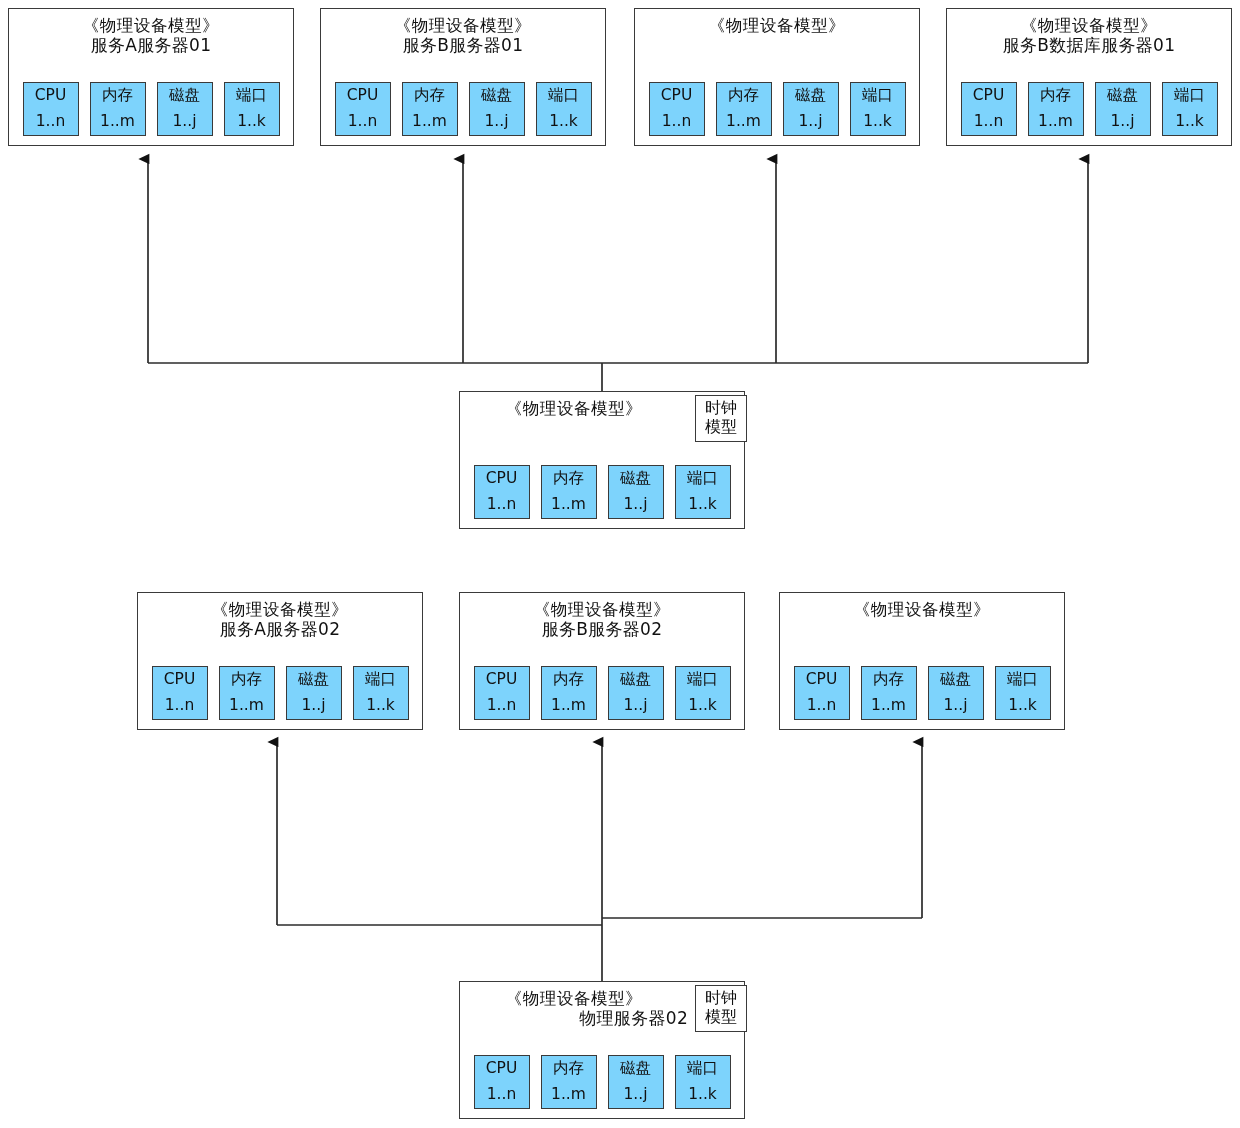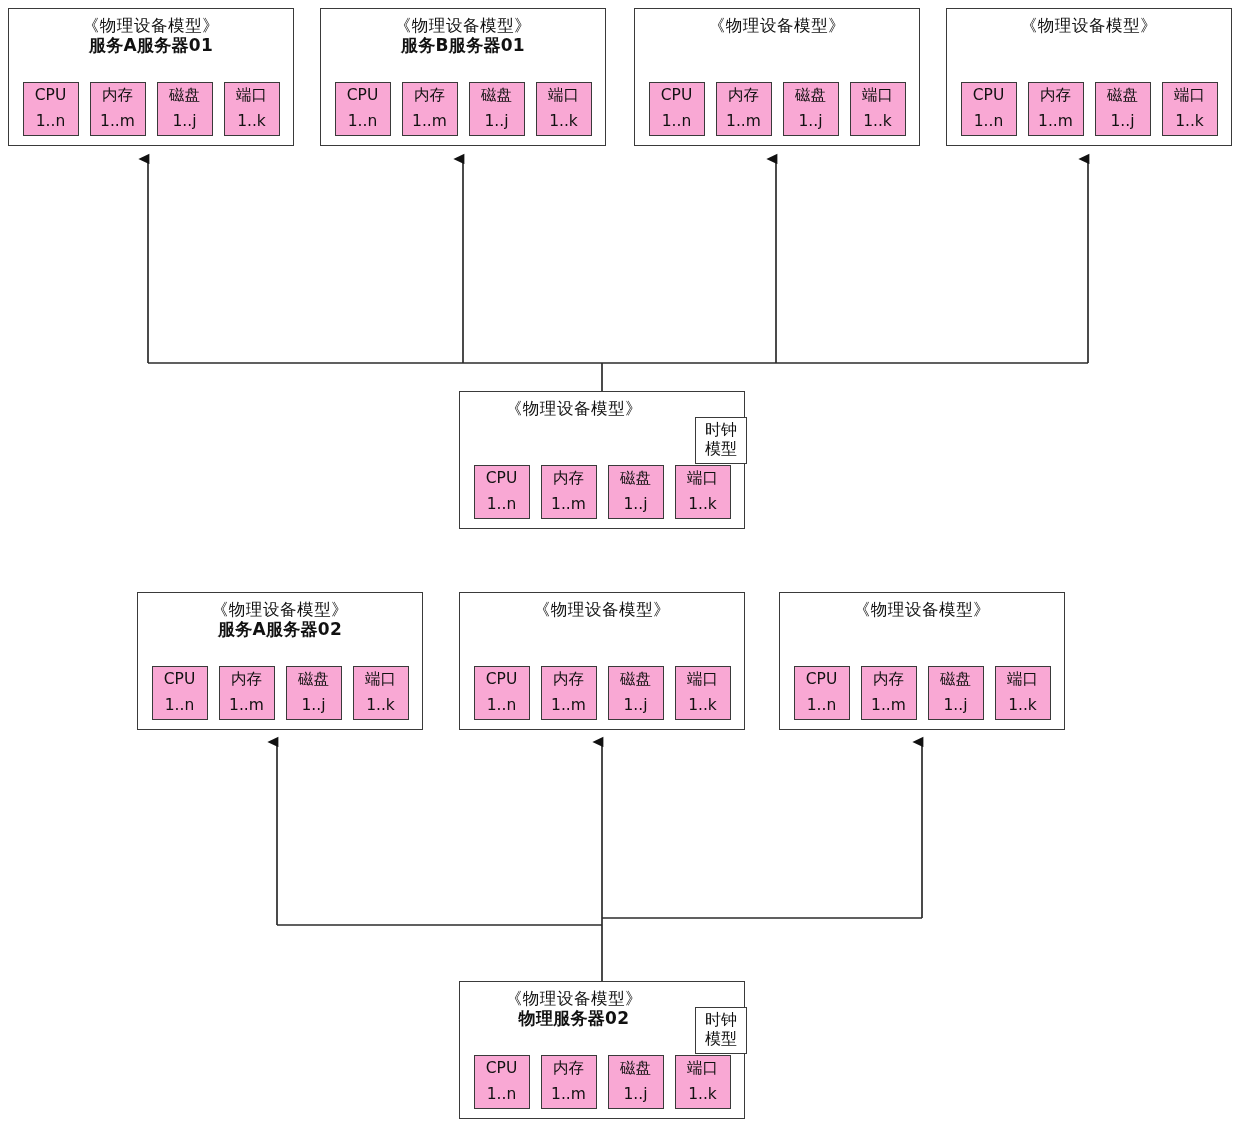--- a/index.html
+++ b/index.html
@@ -45,51 +45,49 @@
     display: block;
     font-size: 16.5px;
     letter-spacing: 0.6px;
     white-space: nowrap;
   }
   .node-title {
     display: block;
     font-size: 17px;
     letter-spacing: 0.3px;
     white-space: nowrap;
-    font-weight: bold;
   }
   
   .head-row {
     position: relative;
     display: block;
   }
   .chip {
     position: absolute;
     box-sizing: border-box;
     border: 1.4px solid #3a3a3a;
     background: #ffffff;
     line-height: 1.18;
     font-size: 16px;
     padding: 3px 5px 4px 5px;
     white-space: nowrap;
     color: #111111;
-    margin-top: 22px;
   }
   
   .parts {
     display: flex;
     justify-content: center;
     gap: 11px;
     padding: 6px 0 9px 0;
     margin-top: auto;
   }
   .part {
     box-sizing: border-box;
     border: 1.4px solid #3a3a3a;
-    background: #f9a8d4;
+    background: #7dd3fc;
     width: 56px;
     padding: 3px 0 4px 0;
     text-align: center;
     line-height: 1.2;
     color: #111111;
   }
   .part .p-name {
     display: block;
     font-size: 15.5px;
     white-space: nowrap;
@@ -209,20 +207,21 @@
       <div class="part">
         <span class="p-name">端口</span>
         <span class="p-mult">1..k</span>
       </div>
     </div>
   </div>
 
   <div class="node" style="left:946px; top:8px; width:286px; height:138px;">
     <div class="node-head">
       <span class="stereotype">《物理设备模型》</span>
+      <span class="node-title">服务B数据库服务器01</span>
     </div>
     <div class="parts">
       <div class="part">
         <span class="p-name">CPU</span>
         <span class="p-mult">1..n</span>
       </div>
       <div class="part">
         <span class="p-name">内存</span>
         <span class="p-mult">1..m</span>
       </div>
@@ -286,20 +285,21 @@
       <div class="part">
         <span class="p-name">端口</span>
         <span class="p-mult">1..k</span>
       </div>
     </div>
   </div>
 
   <div class="node" style="left:459px; top:592px; width:286px; height:138px;">
     <div class="node-head">
       <span class="stereotype">《物理设备模型》</span>
+      <span class="node-title">服务B服务器02</span>
     </div>
     <div class="parts">
       <div class="part">
         <span class="p-name">CPU</span>
         <span class="p-mult">1..n</span>
       </div>
       <div class="part">
         <span class="p-name">内存</span>
         <span class="p-mult">1..m</span>
       </div>
@@ -334,21 +334,21 @@
       <div class="part">
         <span class="p-name">端口</span>
         <span class="p-mult">1..k</span>
       </div>
     </div>
   </div>
 
   <div class="node" style="left:459px; top:981px; width:286px; height:138px;">
     <div class="node-head head-row">
       <span class="stereotype" style="padding-right:56px;">《物理设备模型》</span>
-      <span class="node-title" style="padding-right:56px;">物理服务器02</span>
+      <span class="node-title" style="padding-right:56px;text-align:right;">物理服务器02</span>
       <span class="chip" style="right:-3px; top:3px; width:52px;">
         <span style="display:block;">时钟</span>
         <span style="display:block;">模型</span>
       </span>
     </div>
     <div class="parts">
       <div class="part">
         <span class="p-name">CPU</span>
         <span class="p-mult">1..n</span>
       </div>

